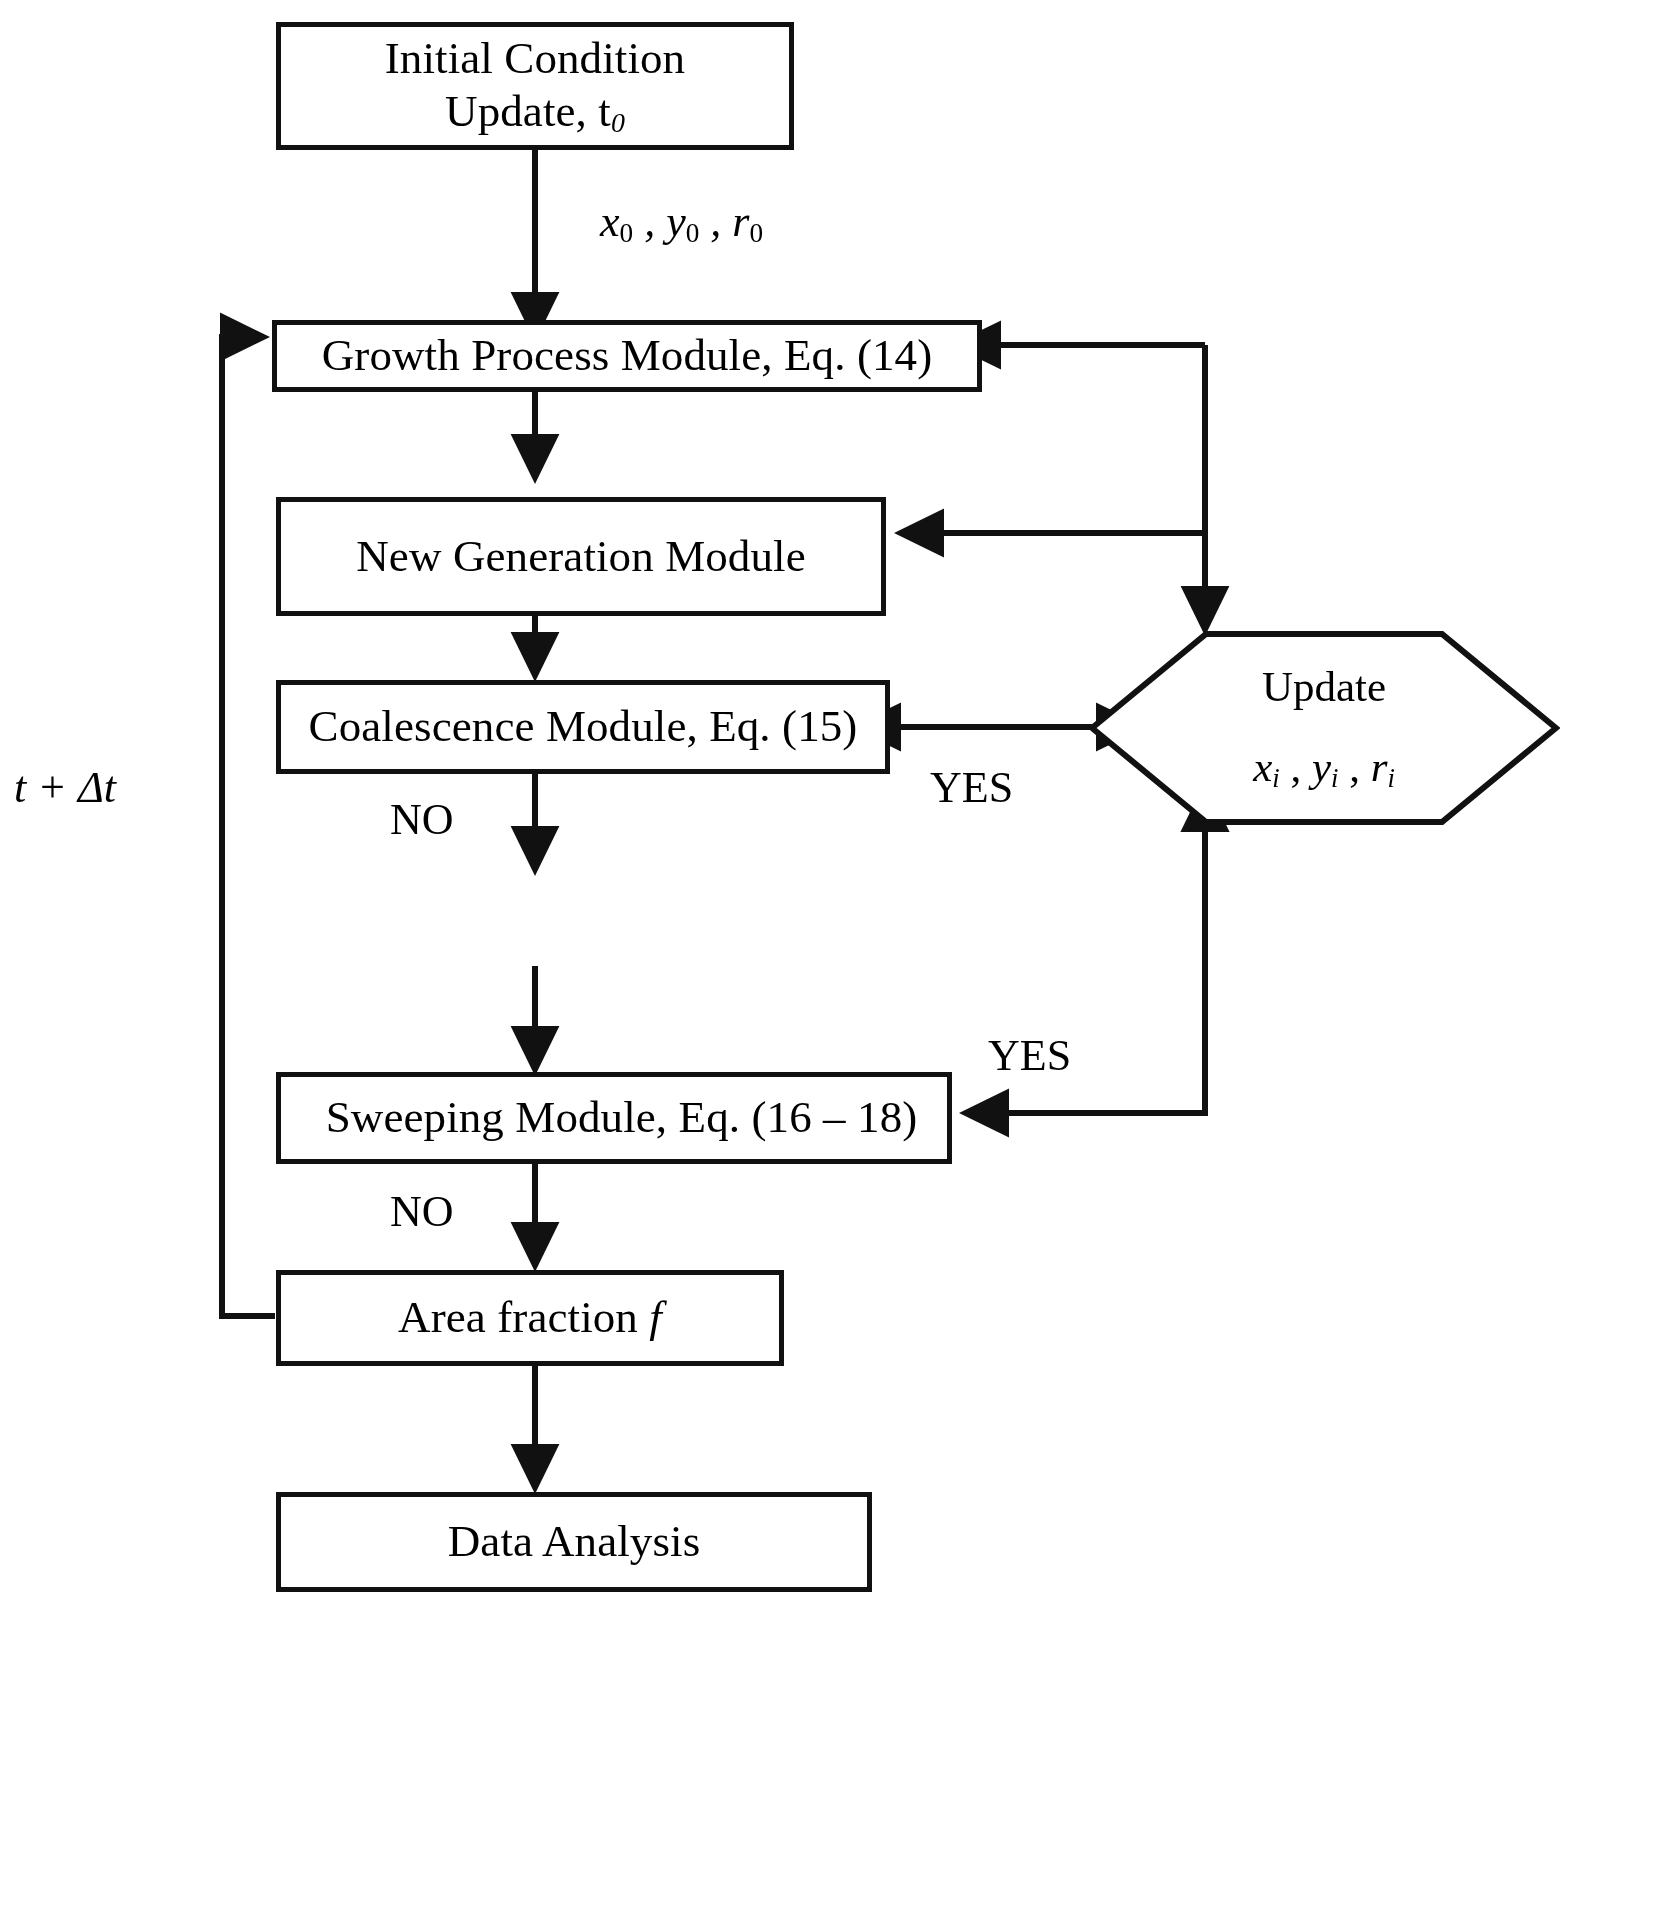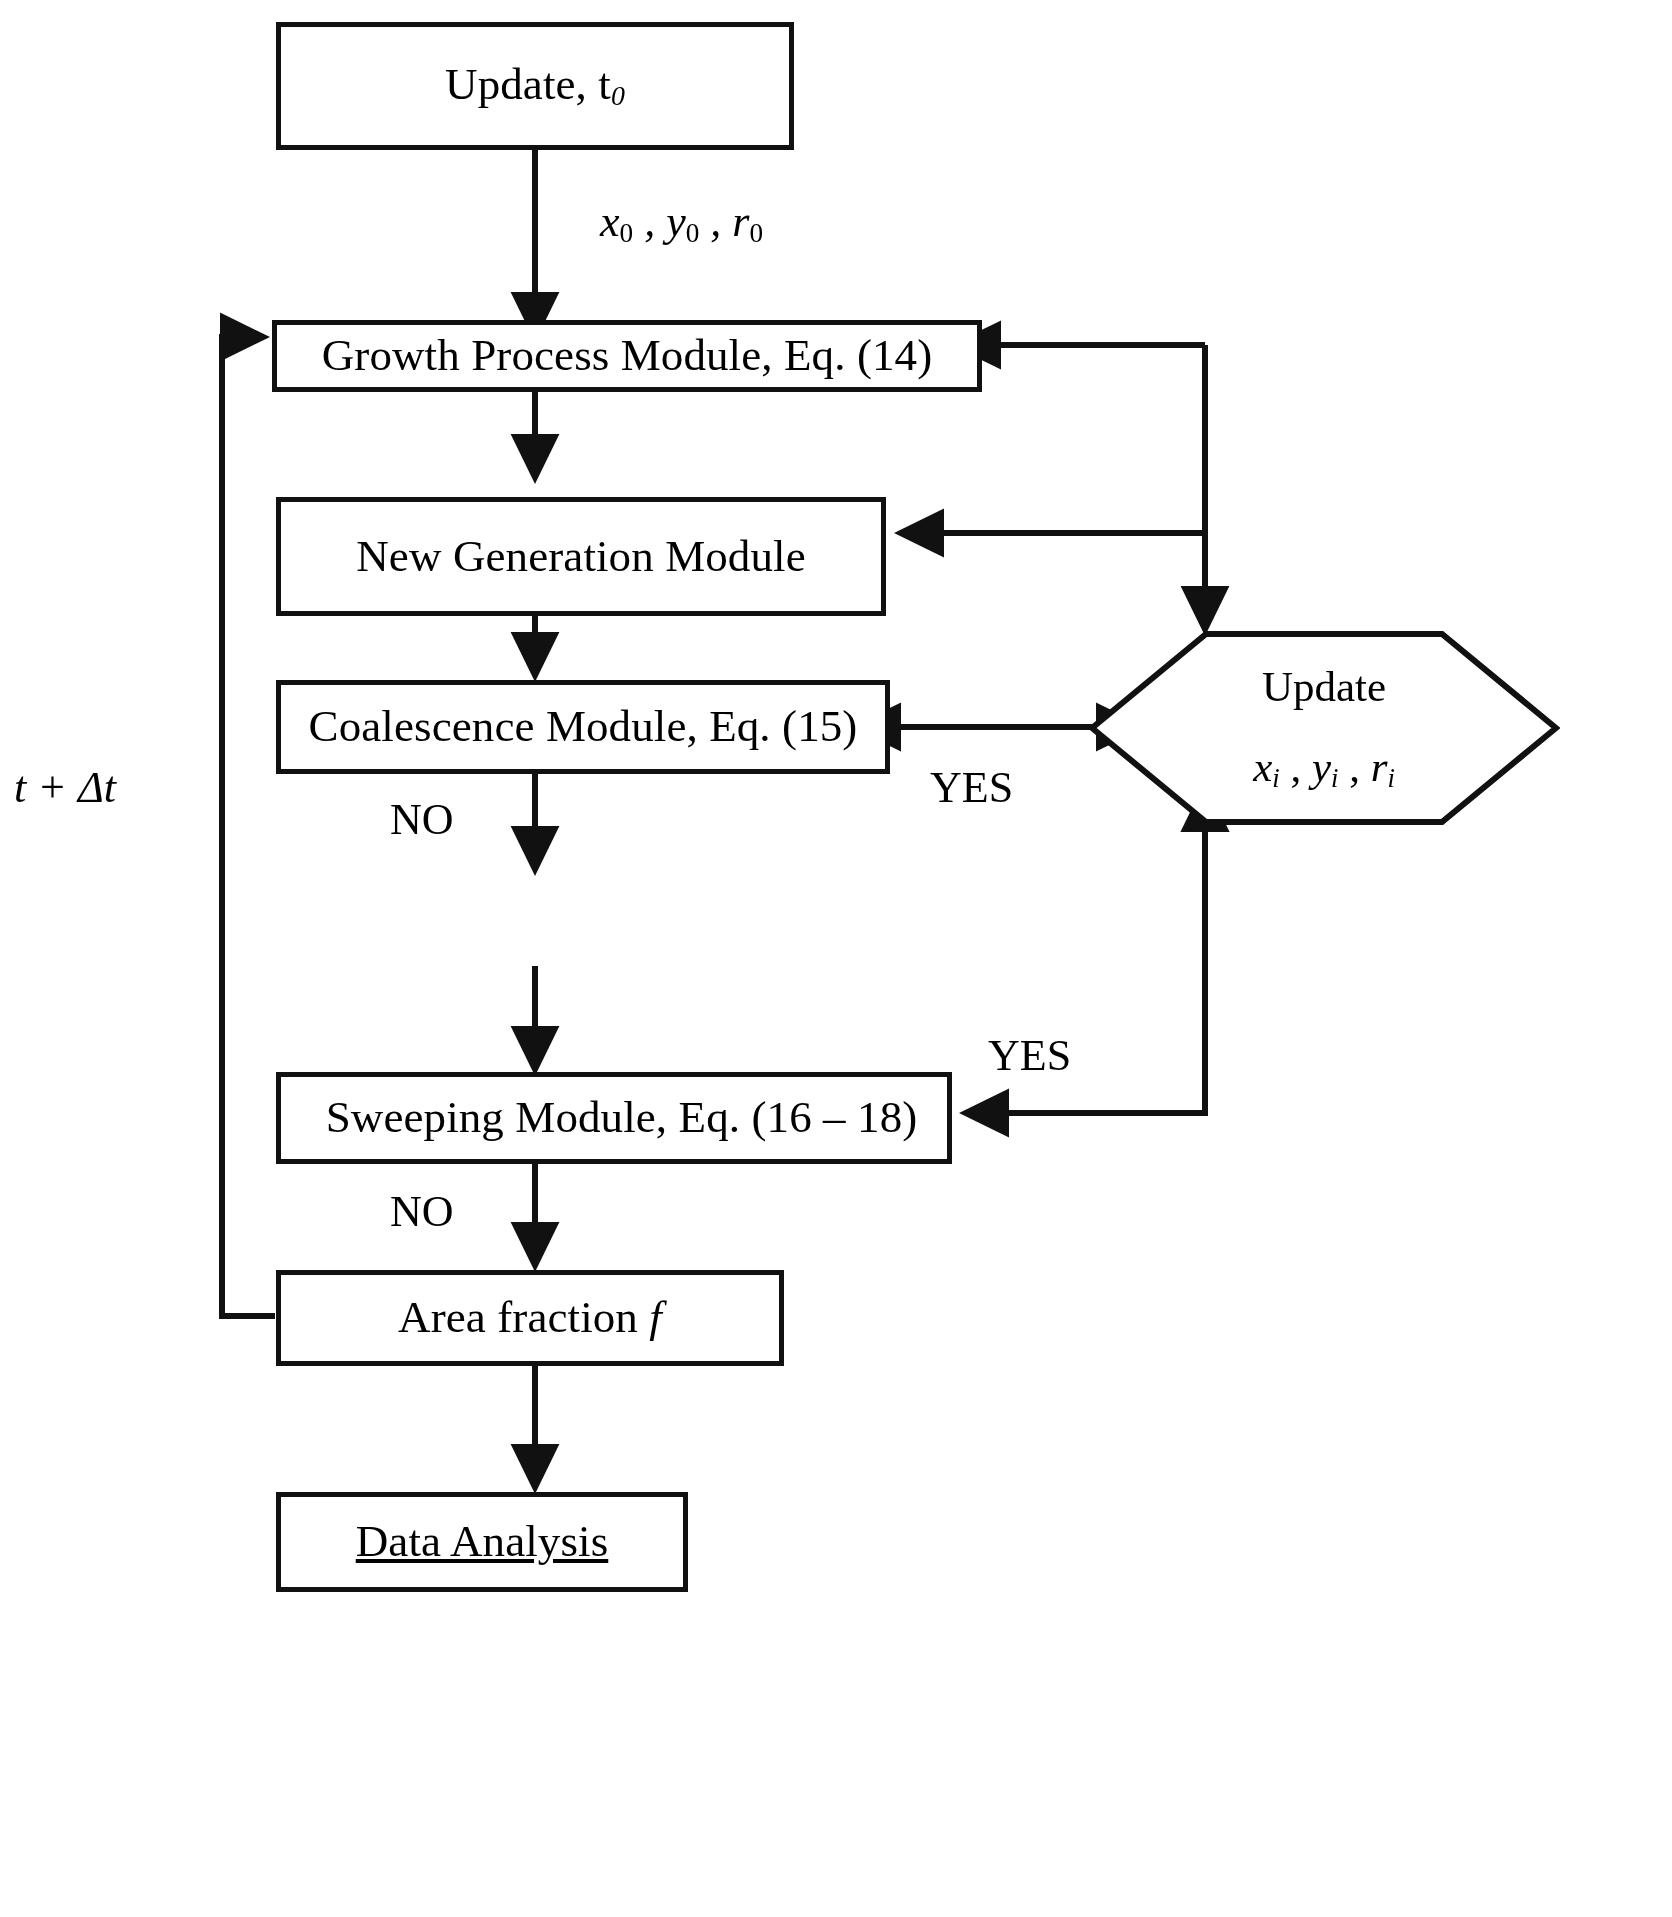--- a/index.html
+++ b/index.html
@@ -58,20 +58,21 @@
       <path d="M995 345 L1205 345" marker-start="url(#ahb)"></path>
 
       <path d="M1205 826 L1205 1113 L965 1113" marker-end="url(#ah)"></path>
       <path d="M1205 826 L1205 840" marker-start="url(#ahb)"></path>
 
       <path d="M275 1316 L222 1316 L222 337 L264 337" marker-end="url(#ah)"></path>
     </g>
   </svg>
 
   <div class="node two-line" style="left:276px;top:22px;width:518px;height:128px;">
+    <div>Initial Condition</div>
     <div>
       <span>Update, t</span><sub>0</sub>
     </div>
   </div>
 
   <div class="node" style="left:272px;top:292px;width:710px;height:72px;margin-top:28px;">
     <span>Growth Process Module, Eq. (14)</span>
   </div>
 
   <div class="node" style="left:276px;top:497px;width:610px;height:119px;">
@@ -86,21 +87,21 @@
   <div class="node" style="left:276px;top:1072px;width:676px;height:92px;padding-left:15px;">
     <span>Sweeping Module, Eq. (16 – 18)</span>
   </div>
 
   <div class="node" style="left:276px;top:1270px;width:508px;height:96px;">
     <span>
       <span>Area fraction</span>&nbsp;<span class="mathi">f</span>
     </span>
   </div>
 
-  <div class="node" style="left:276px;top:1492px;width:412px;height:100px;text-decoration:underline;">
+  <div class="node" style="left:276px;top:1492px;width:596px;height:100px;">
     <span>Data Analysis</span>
   </div>
 
   <div class="hexnode" style="left:1088px;top:630px;width:472px;height:196px;">
     <svg viewBox="0 0 472 196" style="position:absolute;left:0;top:0;width:472px;height:196px;">
       <polygon points="118,4 354,4 468,98 354,192 118,192 4,98" fill="#fff" stroke="#111" stroke-width="6"></polygon>
     </svg>
     <div style="position:relative;z-index:2;">Update</div>
     <div style="position:relative;z-index:2;">
       <span class="mathi">x</span><sub>i</sub>&nbsp;,&nbsp;<span class="mathi">y</span><sub>i</sub>&nbsp;,&nbsp;<span class="mathi">r</span><sub>i</sub>

